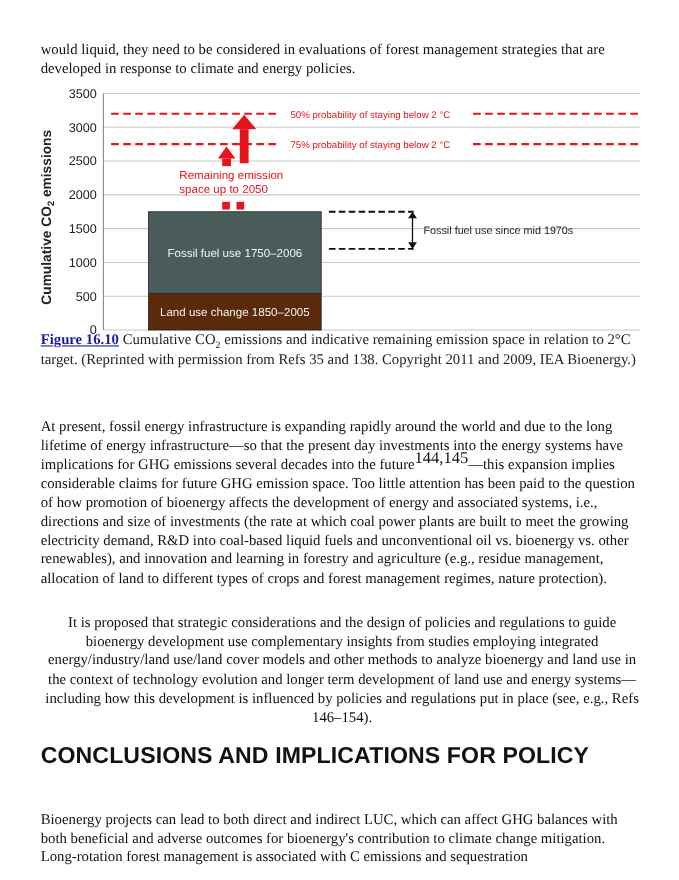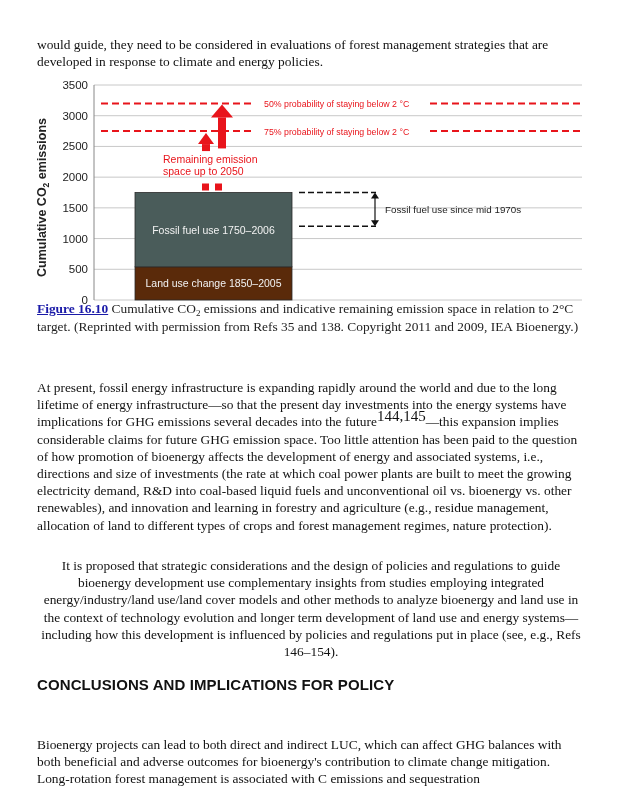--- a/index.html
+++ b/index.html
@@ -5,21 +5,21 @@
   html, body { margin: 0; padding: 0; background: #ffffff; }
   body { width: 617px; height: 800px; position: relative; overflow: hidden;
          font-family: "Liberation Serif", serif; color: #111; }
   .para { position: absolute; left: 37px; width: 548px; font-size: 13.4px; line-height: 17.2px; margin: 0; }
   .p-top { top: 36px; }
   .caption { position: absolute; left: 37px; top: 300px; width: 548px; font-size: 13.4px; line-height: 17.6px; color: #222; }
   .caption a { color: #1a1aa8; font-weight: bold; text-decoration: underline; }
   .p1 { top: 379px; }
   .p2 { top: 557px; text-align: center; }
   .heading { position: absolute; left: 37px; top: 676px; margin: 0; font-family: "Liberation Sans", sans-serif;
-             font-weight: bold; font-size: 15px; letter-spacing: 0.1px; color: #111; }
+             font-weight: bold; font-size: 21px; letter-spacing: 0.1px; color: #111; }
   .p3 { top: 736px; }
   sup { font-size: 15px; line-height: 0; vertical-align: 5px; }
   sub { font-size: 9px; line-height: 0; vertical-align: -3px; }
   #chart { position: absolute; left: 0; top: 0; }
   .chart-text { font-family: "Liberation Sans", sans-serif; }
 </style>
 </head>
 <body>
 
 <svg id="chart" width="617" height="310">
@@ -72,21 +72,21 @@
   <g id="bracket-layer">
       <line x1="299" x2="376" y1="192.5" y2="192.5" stroke="#111" stroke-width="1.6" stroke-dasharray="6,3"></line>
       <line x1="299" x2="376" y1="226.28571428571428" y2="226.28571428571428" stroke="#111" stroke-width="1.6" stroke-dasharray="6,3"></line>
       <line x1="375" x2="375" y1="197.5" y2="221.28571428571428" stroke="#111" stroke-width="1.2"></line>
       <polygon points="371,198.5 375,192.5 379,198.5" fill="#111"></polygon>
       <polygon points="371,220.28571428571428 375,226.28571428571428 379,220.28571428571428" fill="#111"></polygon>
       <text x="385" y="212.89285714285714" font-size="9.8" fill="#222" class="chart-text">Fossil fuel use since mid 1970s</text>
     </g>
 </svg>
 
-<p class="para p-top">would guide, they need to be considered in evaluations of forest management strategies that are developed in response to climate and energy policies.</p>
+<p class="para p-top">would liquid, they need to be considered in evaluations of forest management strategies that are developed in response to climate and energy policies.</p>
 
 <div class="caption">
   <a href="#">Figure 16.10</a><span> Cumulative CO</span><sub>2</sub><span> emissions and indicative remaining emission space in relation to 2°C target. (Reprinted with permission from Refs 35 and 138. Copyright 2011 and 2009, IEA Bioenergy.)</span>
 </div>
 
 <p class="para p1"><span>At present, fossil energy infrastructure is expanding rapidly around the world and due to the long lifetime of energy infrastructure—so that the present day investments into the energy systems have implications for GHG emissions several decades into the future</span><sup>144,145</sup><span>—this expansion implies considerable claims for future GHG emission space. Too little attention has been paid to the question of how promotion of bioenergy affects the development of energy and associated systems, i.e., directions and size of investments (the rate at which coal power plants are built to meet the growing electricity demand, R&amp;D into coal-based liquid fuels and unconventional oil vs. bioenergy vs. other renewables), and innovation and learning in forestry and agriculture (e.g., residue management, allocation of land to different types of crops and forest management regimes, nature protection).</span></p>
 
 <p class="para p2">It is proposed that strategic considerations and the design of policies and regulations to guide bioenergy development use complementary insights from studies employing integrated energy/industry/land use/land cover models and other methods to analyze bioenergy and land use in the context of technology evolution and longer term development of land use and energy systems—including how this development is influenced by policies and regulations put in place (see, e.g., Refs 146–154).</p>
 
 <h2 class="heading">CONCLUSIONS AND IMPLICATIONS FOR POLICY</h2>

